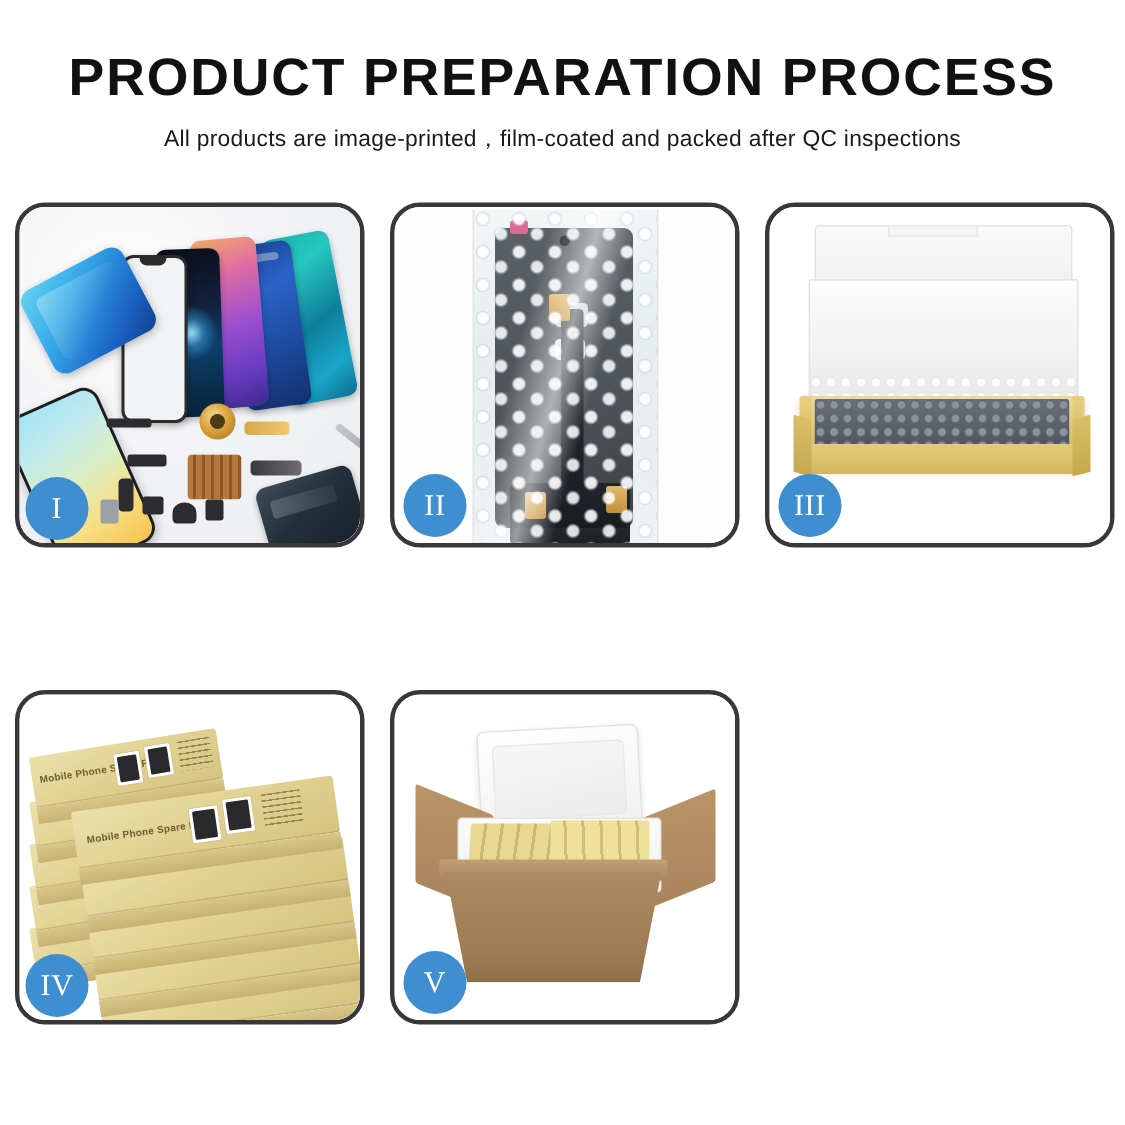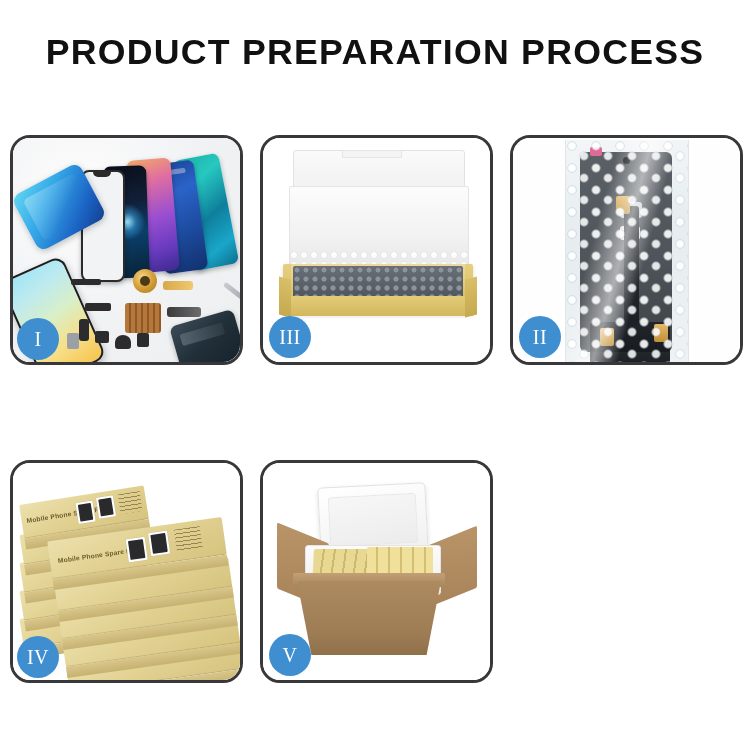--- a/index.html
+++ b/index.html
@@ -234,20 +234,21 @@
   .patch{position:absolute;background:rgba(130,103,68,.55);border-radius:1px;}
   .patch.p-a{left:50px;top:94px;width:18px;height:16px;transform:skewY(22deg);}
 </style>
 </head>
 <body>
 
 <div class="page">
 
   <div class="header">
     <div class="title">PRODUCT PREPARATION PROCESS</div>
+    <div class="subtitle">All products are image-printed，film-coated and packed after QC inspections</div>
   </div>
 
   <div class="grid">
 
     <div class="panel p1">
       <div class="stage">
         <div class="sheen"></div>
         <div class="fan">
           <div class="ph a"></div>
           <div class="ph b"></div>
@@ -271,36 +272,20 @@
           <span class="pt" style="left:44px;top:62px;width:16px;height:14px;border-radius:50% 50% 3px 3px;"></span>
           <span class="pt" style="left:66px;top:60px;width:12px;height:14px;"></span>
           <span class="pt" style="left:-4px;top:60px;width:12px;height:16px;border-radius:2px;background:#9aa0a6;"></span>
           <span class="chassis"></span>
           <span class="tweez"></span>
         </div>
       </div>
       <div class="badge">I</div>
     </div>
 
-    <div class="panel p3">
-      <div class="stage">
-        <div class="lidback"></div>
-        <div class="foamblock"></div>
-        <div class="foamtex"></div>
-        <div class="boxtray">
-            <span class="inner"></span>
-          </div>
-        <div class="greyfoam"></div>
-        <div class="trayfront"></div>
-        <div class="flapL"></div>
-        <div class="flapR"></div>
-      </div>
-      <div class="badge">III</div>
-    </div>
-
     <div class="panel p2">
       <div class="stage">
         <div class="bubble-bag">
           <div class="lcd">
             <span class="tag"></span>
             <span class="cam"></span>
             <span class="conn"></span>
             <span class="conn2"></span>
             <span class="flexstrip"></span>
             <span class="bottomchips"></span>
@@ -308,20 +293,36 @@
             <span class="goldtab gt2"></span>
             <span class="goldtab gt3"></span>
           </div>
           <div class="bubbles"></div>
         </div>
         <div class="glare"></div>
       </div>
       <div class="badge">II</div>
     </div>
 
+    <div class="panel p3">
+      <div class="stage">
+        <div class="lidback"></div>
+        <div class="foamblock"></div>
+        <div class="foamtex"></div>
+        <div class="boxtray">
+            <span class="inner"></span>
+          </div>
+        <div class="greyfoam"></div>
+        <div class="trayfront"></div>
+        <div class="flapL"></div>
+        <div class="flapR"></div>
+      </div>
+      <div class="badge">III</div>
+    </div>
+
     <div class="panel p4">
       <div class="stage">
         <div class="stackwrap">
 
           <div class="bx bxE">
               <span class="top"></span>
               <span class="side"></span>
             </div>
           <div class="bx bxD">
               <span class="top"></span>

